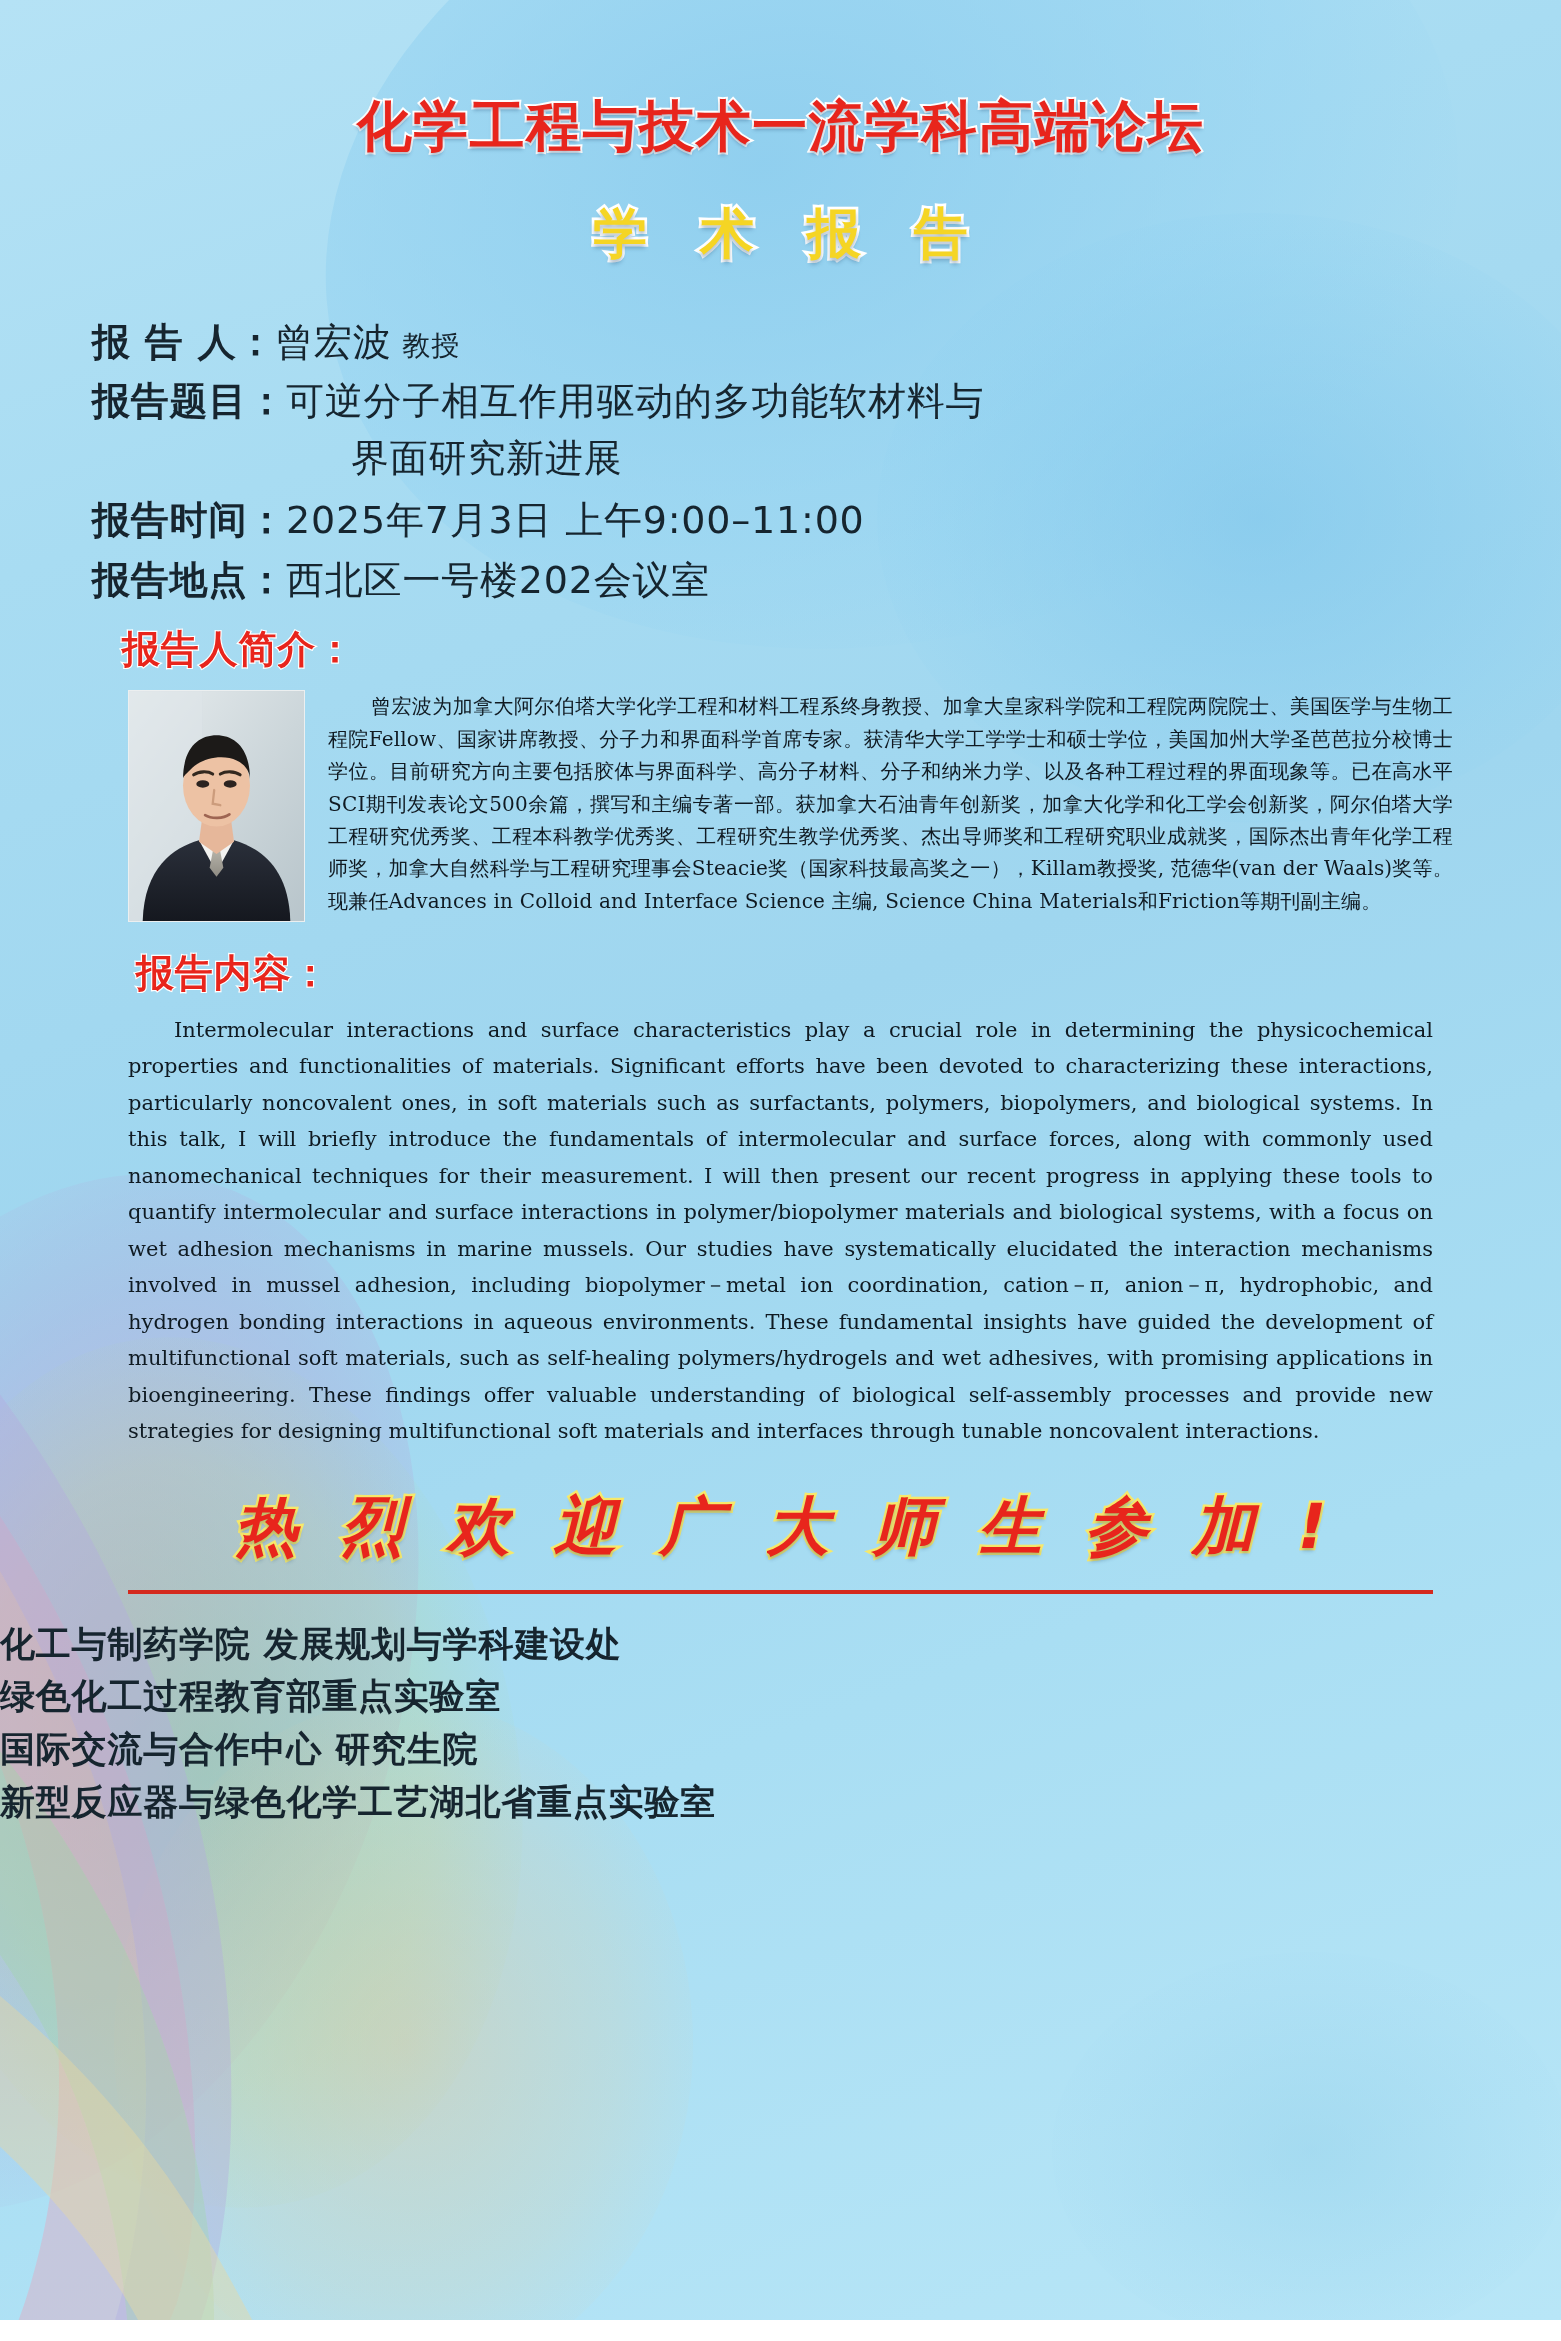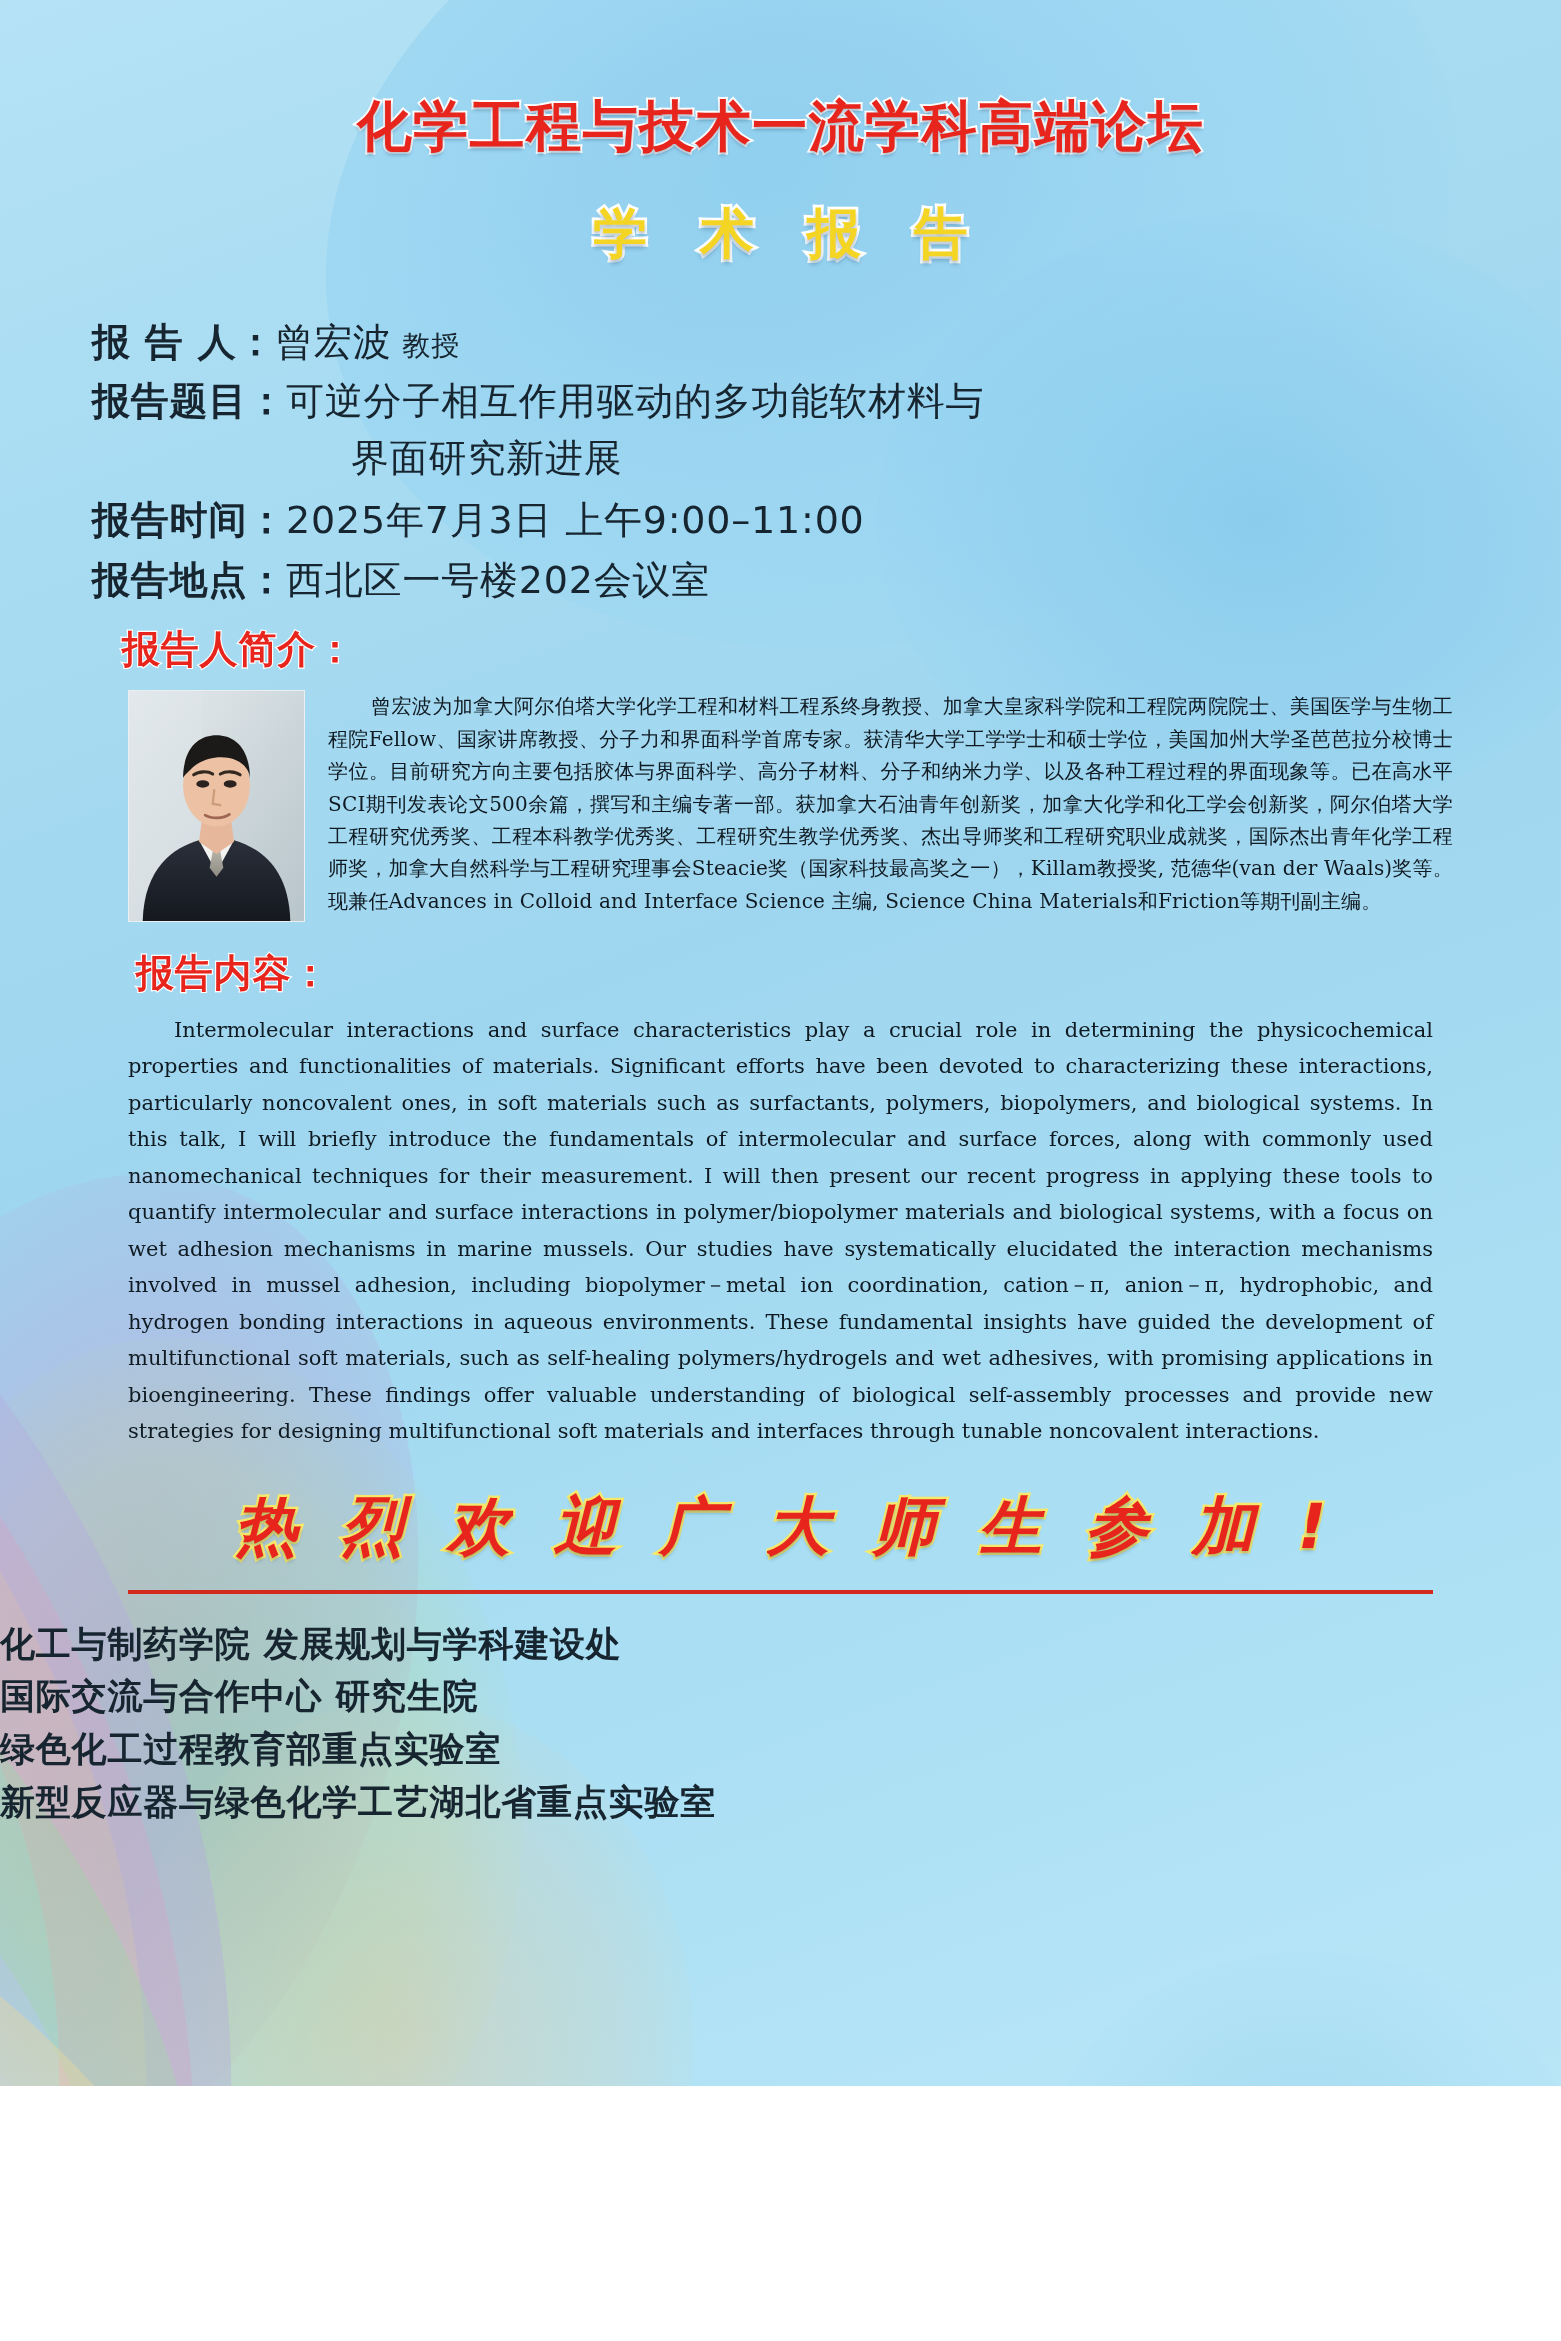--- a/index.html
+++ b/index.html
@@ -8,21 +8,21 @@
   }
   body {
     width: 1561px;
     height: 2342px;
     font-family: "Liberation Sans", sans-serif;
     overflow: hidden;
   }
   .poster {
     position: relative;
     width: 1561px;
-    height: 2086px;
+    height: 2320px;
     background: linear-gradient(160deg, #b5e2f5 0%, #a8dcf2 20%, #9fd6ef 45%, #a9def3 70%, #b8e6f7 100%);
     overflow: hidden;
   }
   
   .bg-blob {
     position: absolute;
     border-radius: 50%;
     pointer-events: none;
   }
   .blob-a {
@@ -321,20 +321,20 @@
     <div class="section-head content-head">报告内容：</div>
 
     <div class="abstract">Intermolecular interactions and surface characteristics play a crucial role in determining the physicochemical properties and functionalities of materials. Significant efforts have been devoted to characterizing these interactions, particularly noncovalent ones, in soft materials such as surfactants, polymers, biopolymers, and biological systems. In this talk, I will briefly introduce the fundamentals of intermolecular and surface forces, along with commonly used nanomechanical techniques for their measurement. I will then present our recent progress in applying these tools to quantify intermolecular and surface interactions in polymer/biopolymer materials and biological systems, with a focus on wet adhesion mechanisms in marine mussels. Our studies have systematically elucidated the interaction mechanisms involved in mussel adhesion, including biopolymer－metal ion coordination, cation－π, anion－π, hydrophobic, and hydrogen bonding interactions in aqueous environments. These fundamental insights have guided the development of multifunctional soft materials, such as self-healing polymers/hydrogels and wet adhesives, with promising applications in bioengineering. These findings offer valuable understanding of biological self-assembly processes and provide new strategies for designing multifunctional soft materials and interfaces through tunable noncovalent interactions.</div>
 
     <div class="welcome">热 烈 欢 迎 广 大 师 生 参 加 !</div>
 
     <div class="divider"></div>
 
     <div class="footer">
       <div>化工与制药学院  发展规划与学科建设处</div>
+      <div>绿色化工过程教育部重点实验室</div>
       <div>国际交流与合作中心  研究生院</div>
-      <div>绿色化工过程教育部重点实验室</div>
       <div>新型反应器与绿色化学工艺湖北省重点实验室</div>
     </div>
 
   </div>
 </div>
 
 
 </body></html>

